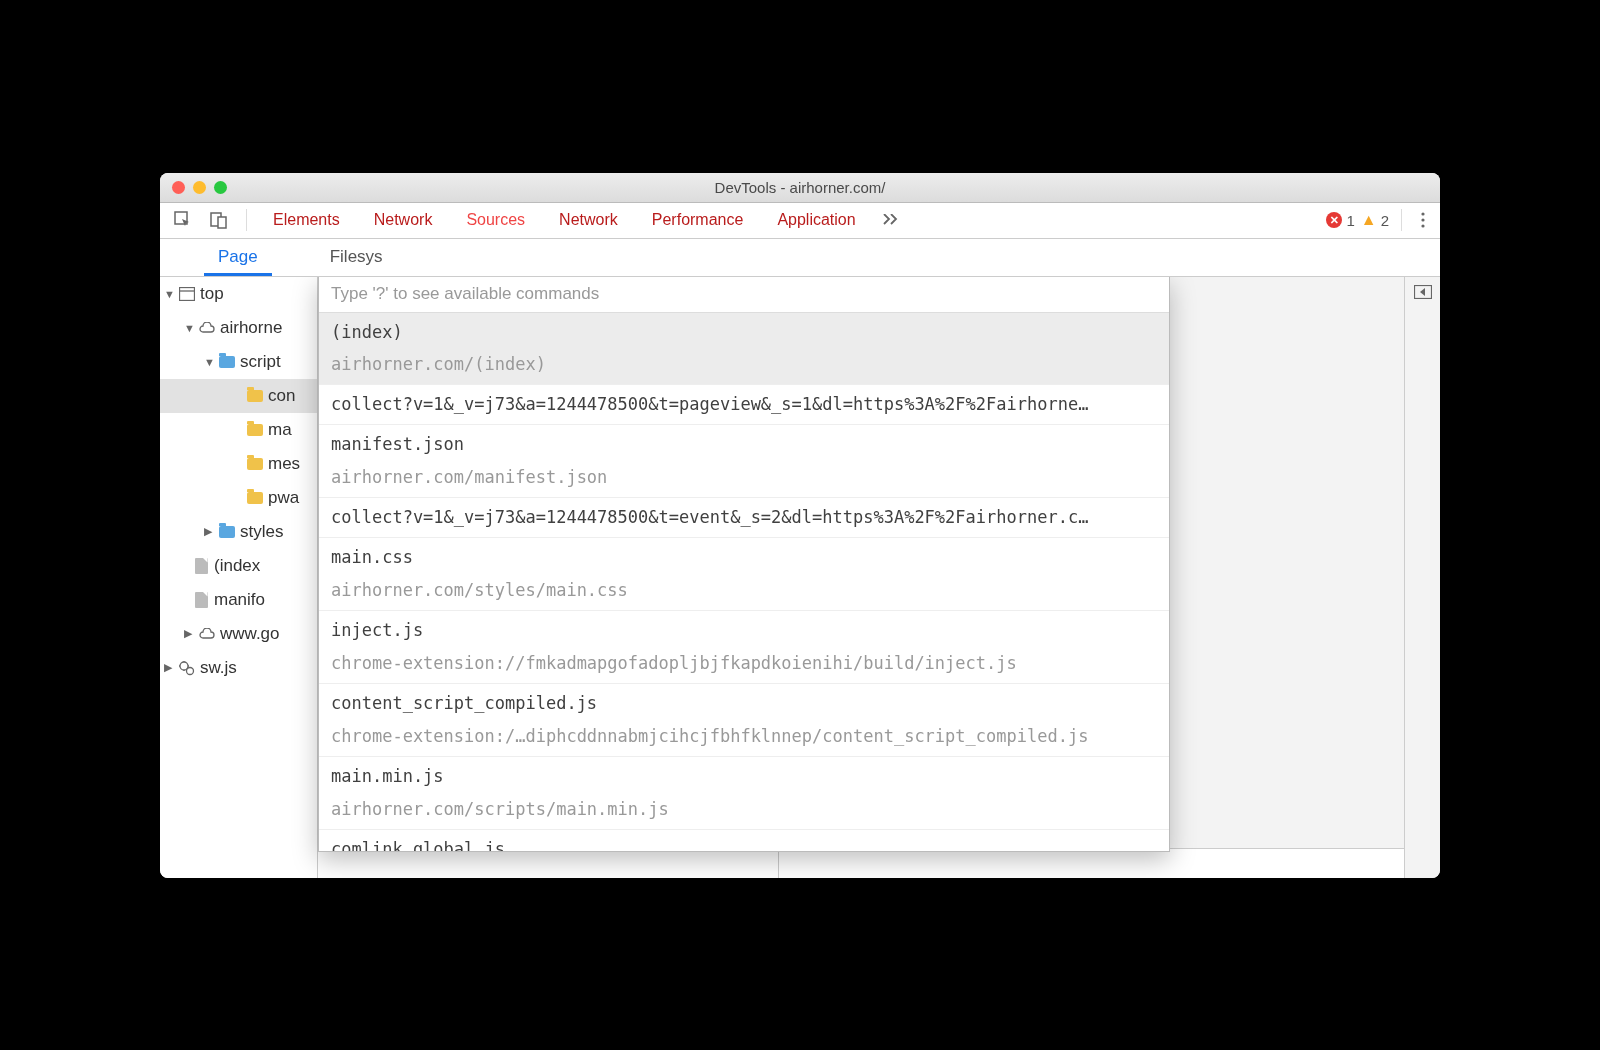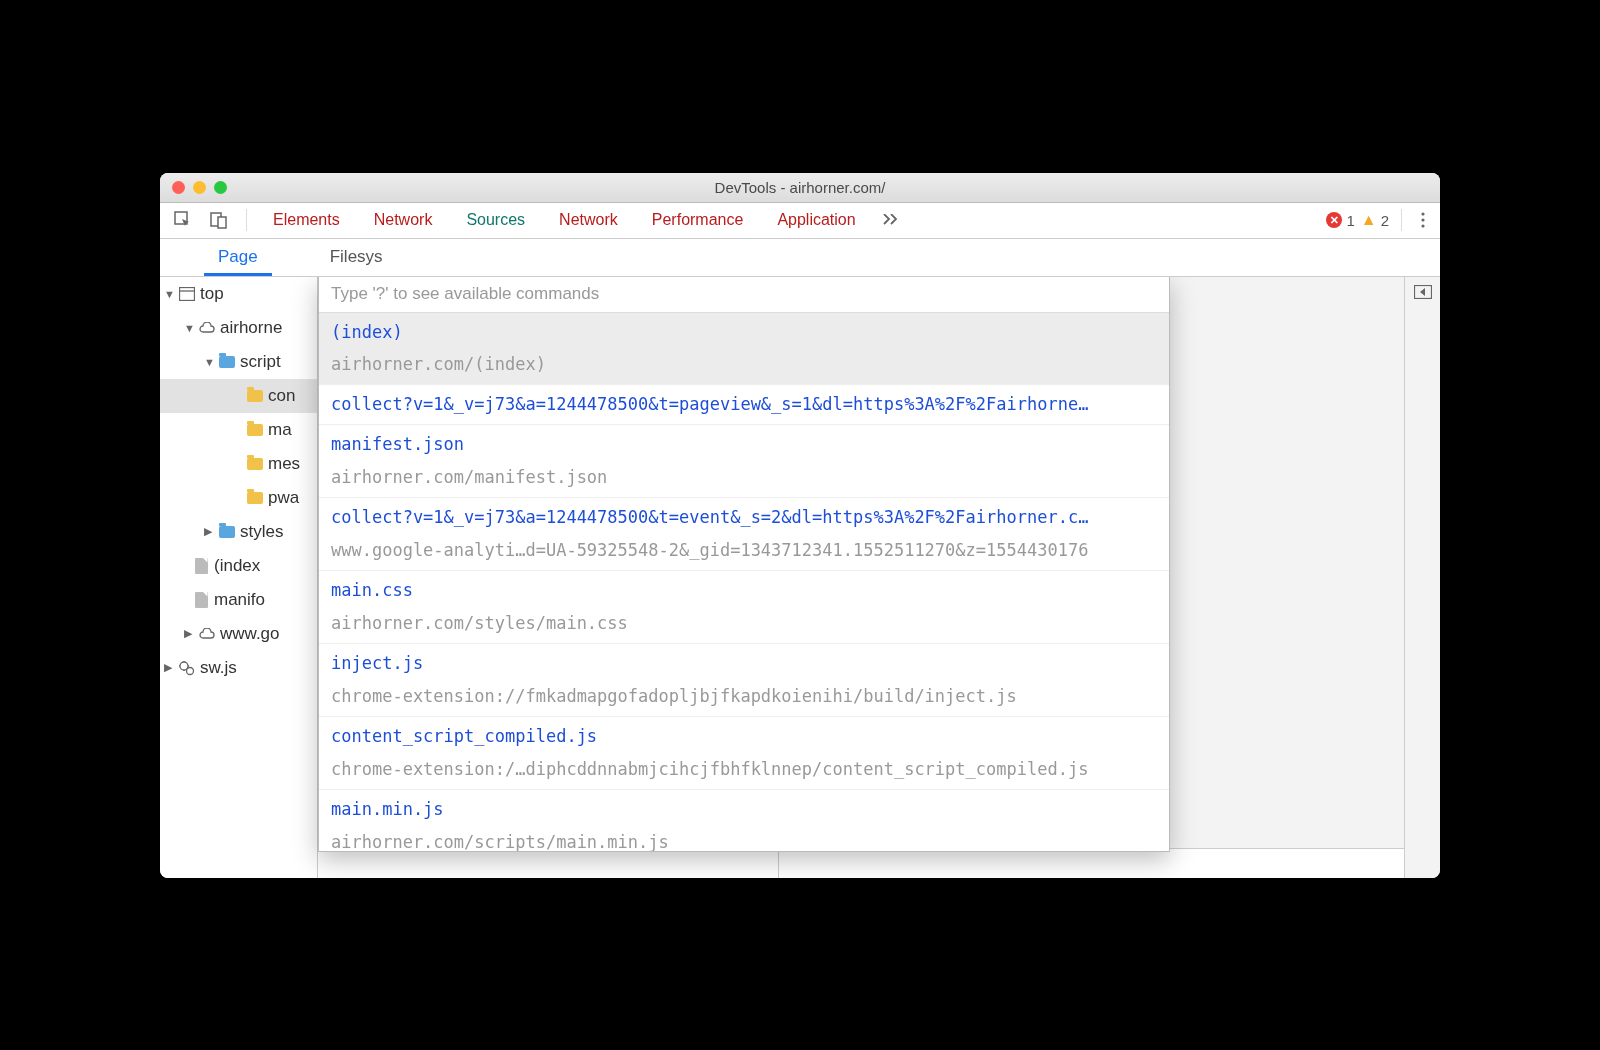--- a/index.html
+++ b/index.html
@@ -50,21 +50,21 @@
   display: flex;
   align-items: center;
   padding: 0 8px;
   gap: 6px;
   font-size: 16px;
   color: #555;
 }
 .toolbar .icon-btn { padding: 4px 6px; display: flex; align-items: center; justify-content: center; }
 .toolbar .sep { width: 1px; height: 22px; background: #ddd; margin: 0 6px; }
 .tab-item { padding: 6px 14px; cursor: default; color: #b91c1c; }
-.tab-item.active { color: #0f766e; }
+.tab-item.active { color: #ef4444; }
 .toolbar-right { margin-left: auto; display: flex; align-items: center; gap: 6px; }
 .badge { display: flex; align-items: center; gap: 4px; font-size: 15px; }
 .badge-circle { width: 16px; height: 16px; border-radius: 50%; display: flex; align-items: center; justify-content: center; color: #fff; font-size: 11px; font-weight: bold; }
 .badge-circle.err { background: #e53935; }
 .badge-triangle { color: #f5a623; font-size: 16px; }
 .subtoolbar {
   height: 38px;
   border-bottom: 1px solid #ccc;
   display: flex;
   align-items: stretch;
@@ -135,21 +135,21 @@
   padding: 8px 12px 8px 12px;
   border-bottom: 1px solid #eee;
   font-family: "SF Mono", Menlo, Consolas, monospace;
   font-size: 17px;
   line-height: 1.35;
   white-space: nowrap;
   overflow: hidden;
   text-overflow: ellipsis;
 }
 .dd-item.highlight { background: #ececec; }
-.dd-title { color: #1d4ed8; overflow: hidden; text-overflow: ellipsis; }
+.dd-title { color: #404040; overflow: hidden; text-overflow: ellipsis; }
 .dd-sub { color: #999; overflow: hidden; text-overflow: ellipsis; margin-top: 10px; }
 .bottom-split {
   position: absolute;
   left: 0; right: 0; bottom: 0;
   height: 30px;
   background: #fff;
   border-top: 1px solid #ccc;
   display: flex;
 }
 .bottom-split::before {
@@ -347,21 +347,20 @@
         </div>
         <div class="dd-item">
           <div class="dd-title">collect?v=1&amp;_v=j73&amp;a=1244478500&amp;t=pageview&amp;_s=1&amp;dl=https%3A%2F%2Fairhorne…</div>
         </div>
         <div class="dd-item">
           <div class="dd-title">manifest.json</div>
           <div class="dd-sub">airhorner.com/manifest.json</div>
         </div>
         <div class="dd-item">
           <div class="dd-title">collect?v=1&amp;_v=j73&amp;a=1244478500&amp;t=event&amp;_s=2&amp;dl=https%3A%2F%2Fairhorner.c…</div>
-          <div class="dd-sub">www.google-analyti…d=UA-59325548-2&amp;_gid=1343712341.1552511270&amp;z=1554430176</div>
         </div>
         <div class="dd-item">
           <div class="dd-title">main.css</div>
           <div class="dd-sub">airhorner.com/styles/main.css</div>
         </div>
         <div class="dd-item">
           <div class="dd-title">inject.js</div>
           <div class="dd-sub">chrome-extension://fmkadmapgofadopljbjfkapdkoienihi/build/inject.js</div>
         </div>
         <div class="dd-item">

